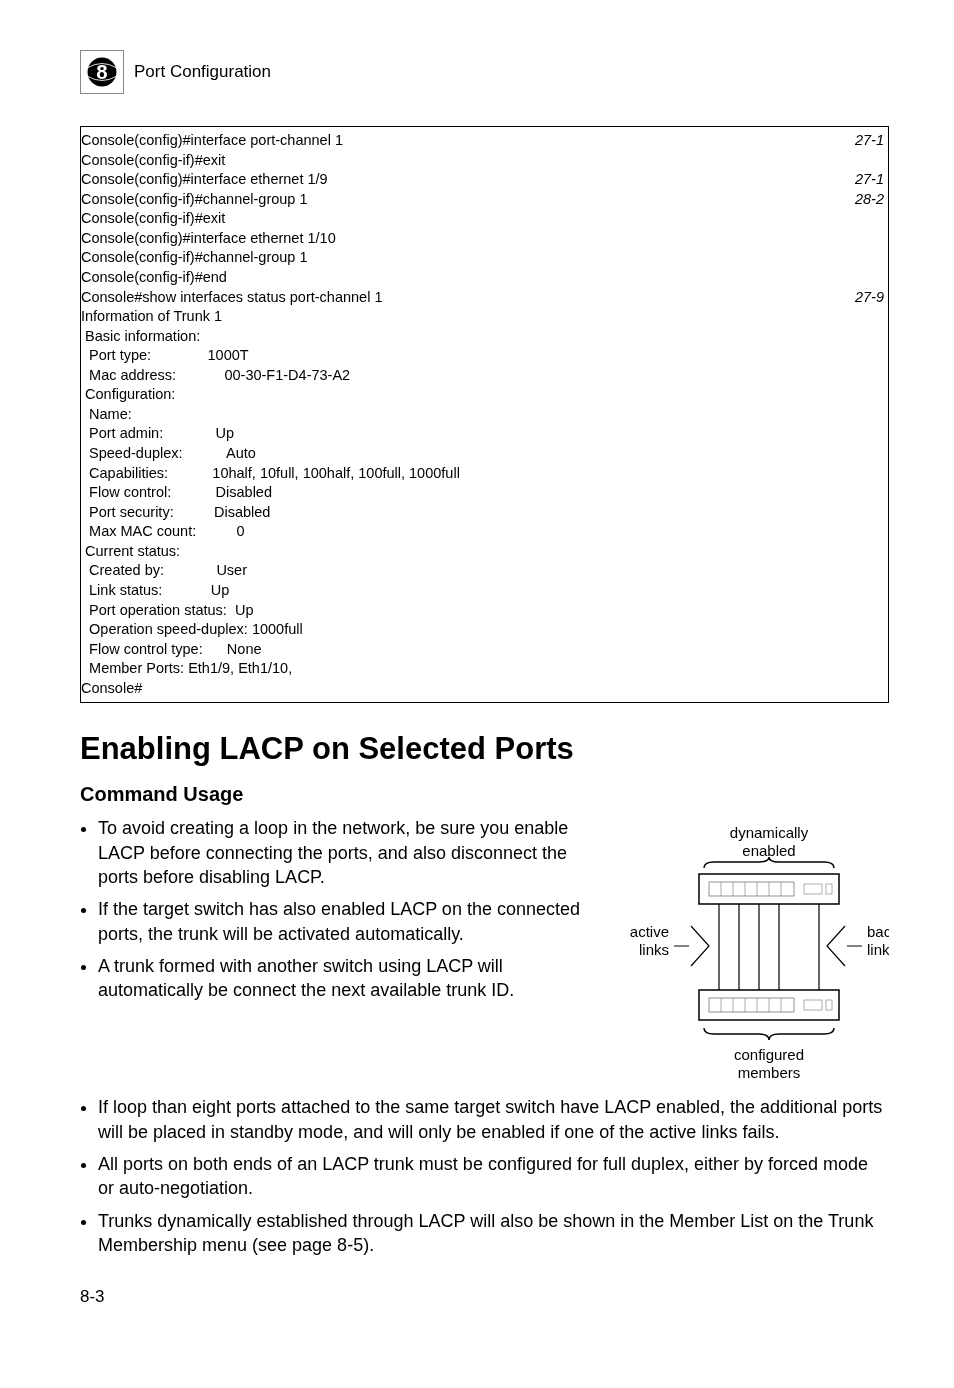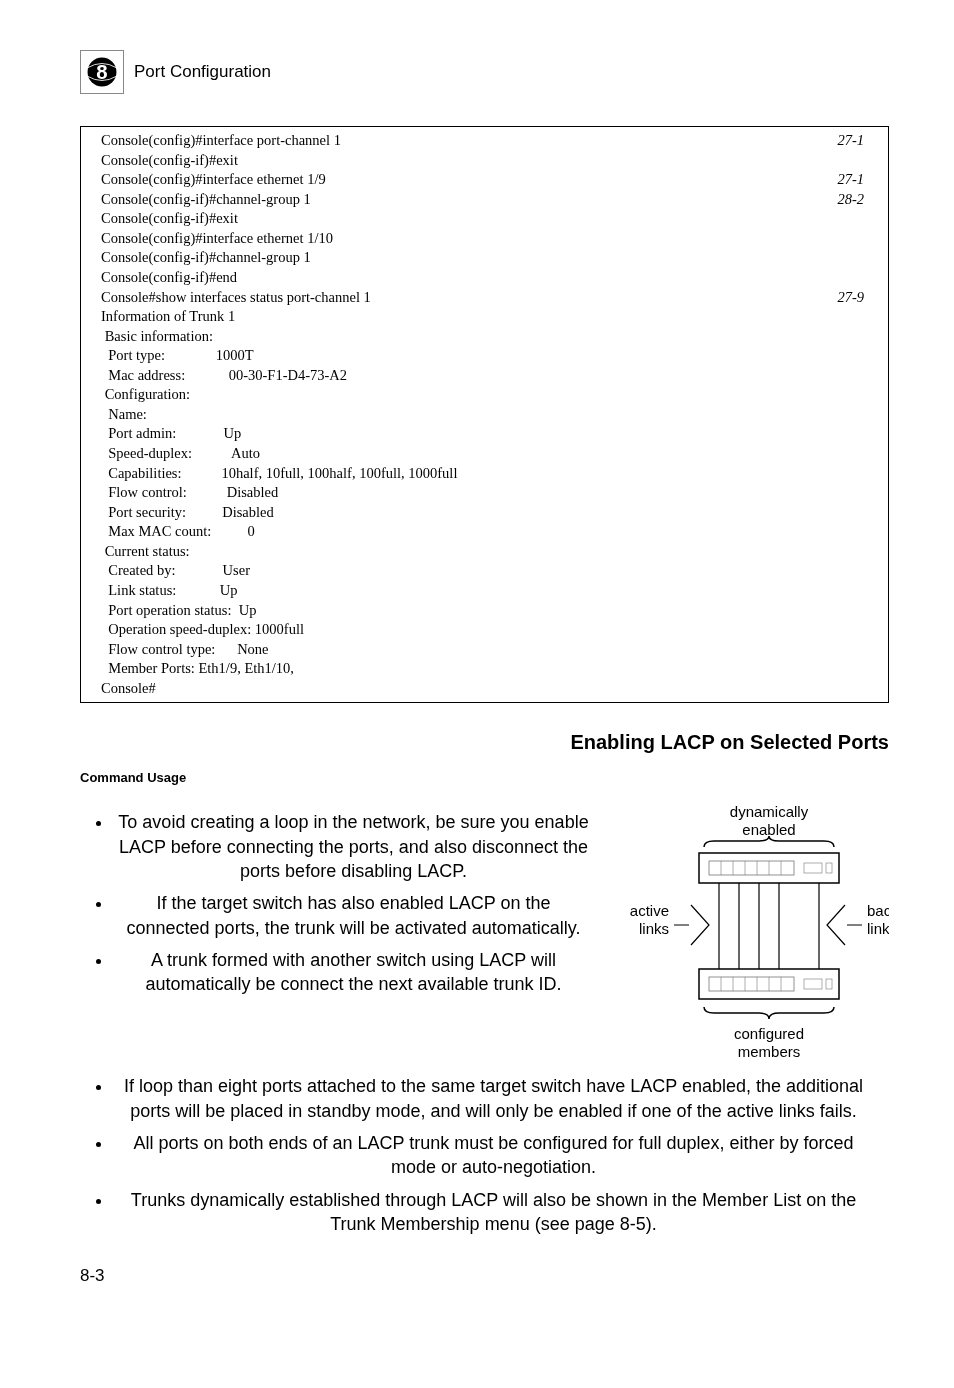--- a/index.html
+++ b/index.html
@@ -33,58 +33,56 @@
   }
   .chapter-title {
     font-size: 17px;
   }
   .body-text {
     font-size: 18px;
     line-height: 1.35;
     margin-bottom: 6px;
   }
   .code-block {
-    font-family: Liberation Serif, serif;
+    font-family: Liberation Sans, sans-serif;
     font-size: 14.5px;
     line-height: 1.35;
     border: 1px solid #000;
-    padding: 4px 20px;
+    padding: 4px 0;
     white-space: pre;
     overflow: hidden;
     margin-bottom: 28px;
   }
   .code-row {
     display: flex;
     justify-content: space-between;
   }
   .code-right {
     font-style: italic;
     padding-right: 4px;
   }
   h2.section-title {
-    font-size: 20px;
+    font-size: 31px;
     font-weight: bold;
     margin: 0 0 16px 0;
-    text-align: right;
   }
   h3.cmd-usage {
-    font-size: 13px;
+    font-size: 20px;
     font-weight: bold;
     margin: 0 0 10px 0;
   }
   .content-row {
     display: flex;
     align-items: flex-start;
   }
   ul.bullets {
     list-style: disc;
     padding-left: 18px;
-    margin: 15px;
+    margin: 0;
     flex: 1;
-    text-align: center;
   }
   ul.bullets li {
     font-size: 18px;
     line-height: 1.35;
     margin-bottom: 8px;
   }
   .diagram-box {
     width: 280px;
     flex-shrink: 0;
     font-size: 15px;

